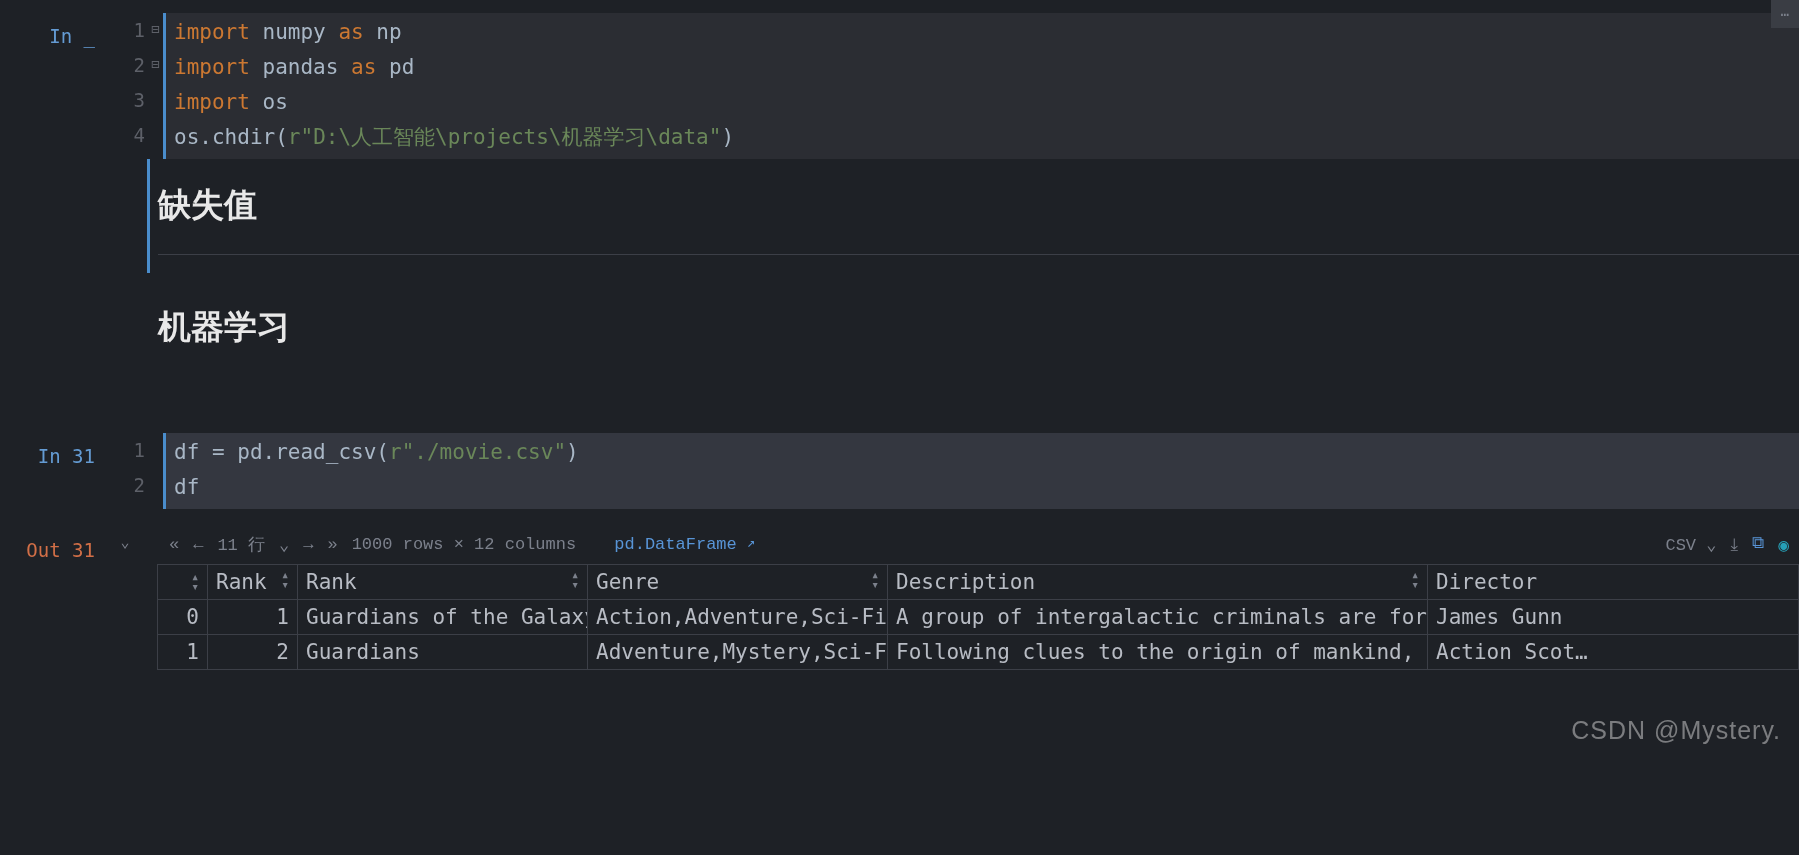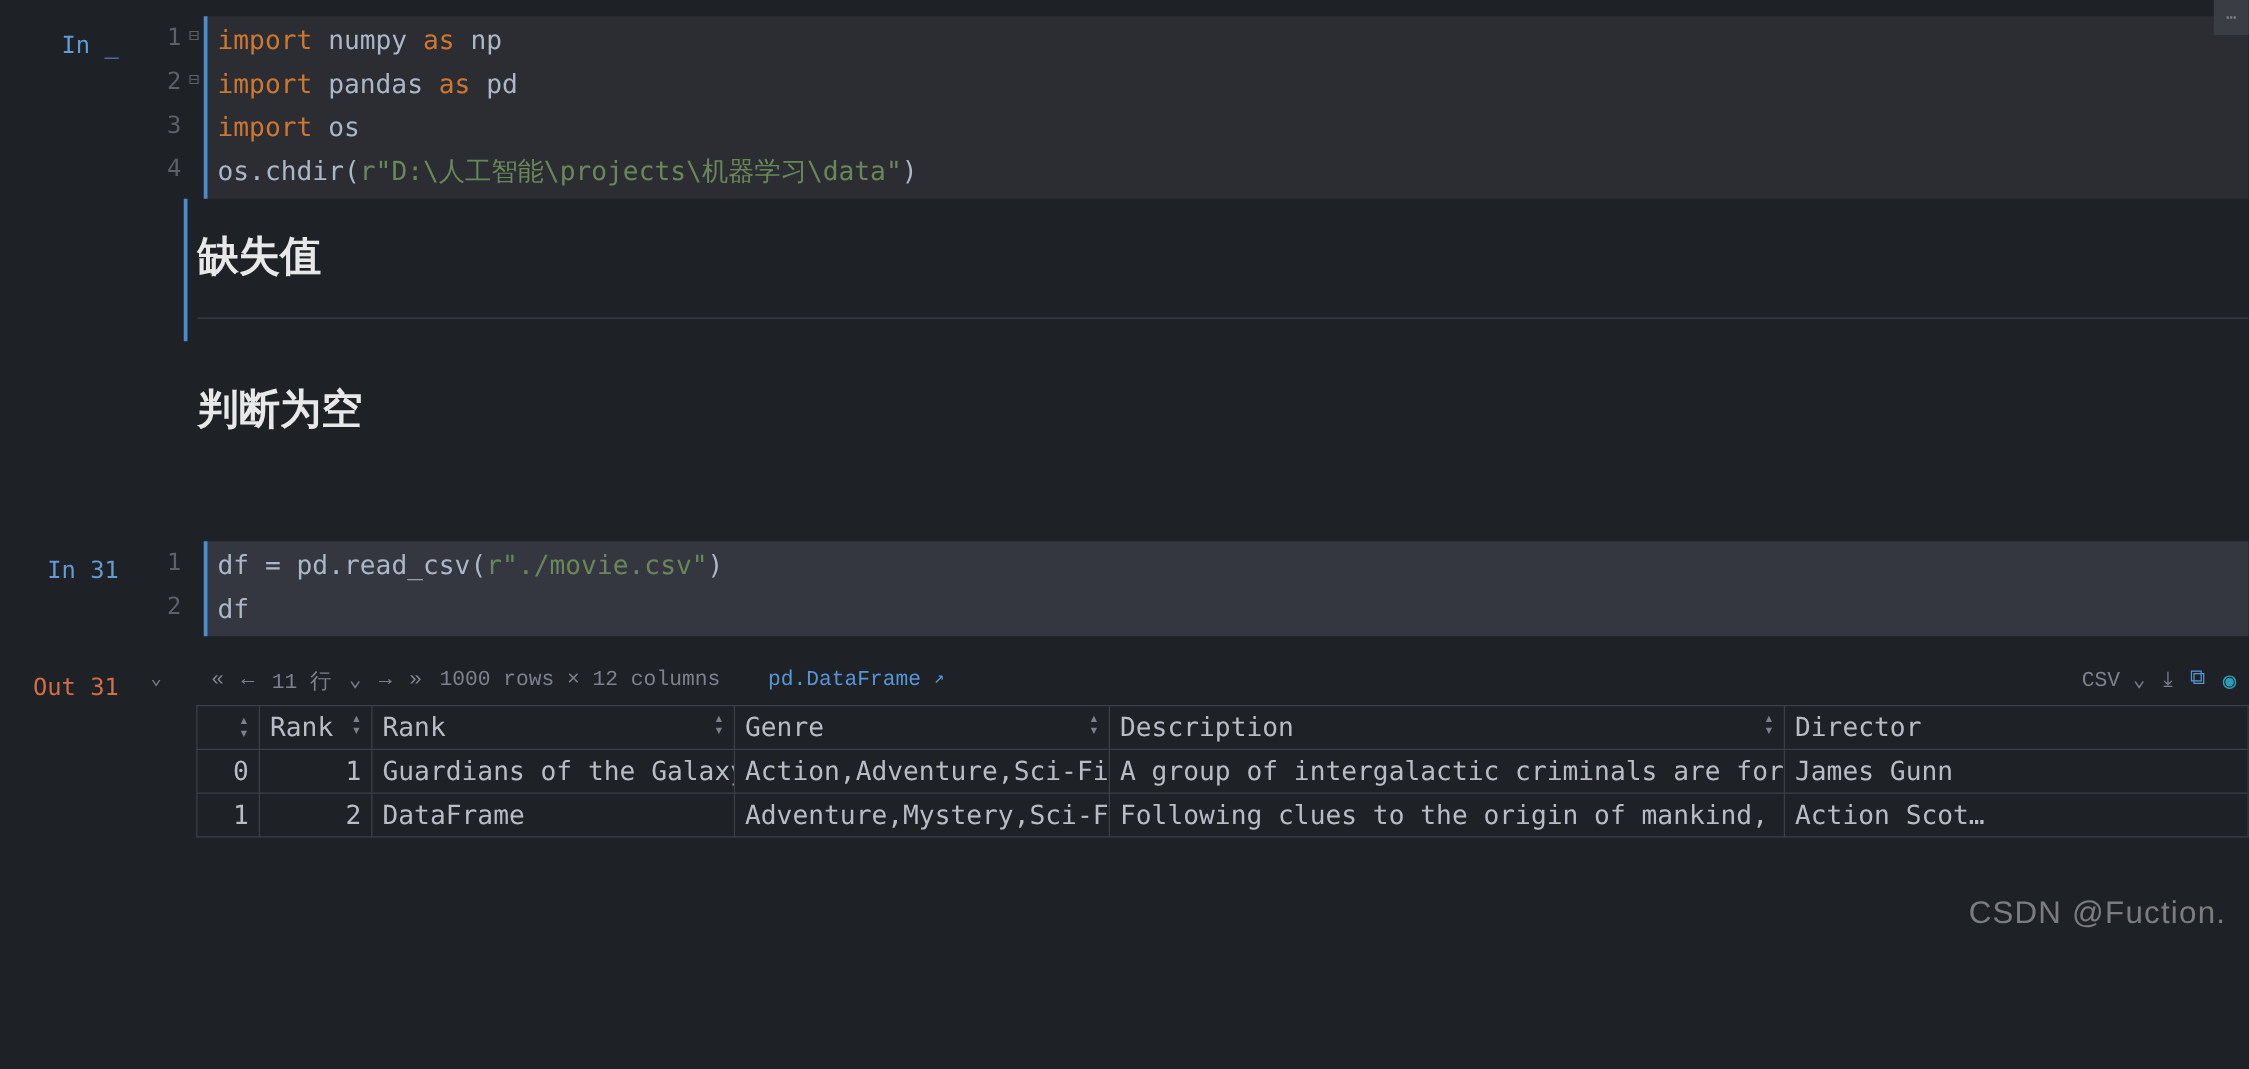--- a/index.html
+++ b/index.html
@@ -112,21 +112,21 @@
 
   <div class="md-cell">
     <div class="md-body">
       <h1 class="md-h1">缺失值</h1>
       <hr class="md-hr">
     </div>
   </div>
 
   <div class="md-cell">
     <div class="md-body noborder" style="padding-top:32px;padding-bottom:70px;">
-      <h1 class="md-h1">判断为空</h1>
+      <h1 class="md-h1">机器学习</h1>
     </div>
   </div>
 
   <div class="cell">
     <div class="prompt in">
       <span>In</span> <span>31</span>
     </div>
     <div class="gutter">
       <div>1</div>
       <div>2</div>
@@ -194,26 +194,26 @@
             <td style="text-align:right">0</td>
             <td style="text-align:right">1</td>
             <td>Guardians of the Galaxy</td>
             <td>Action,Adventure,Sci-Fi</td>
             <td>A group of intergalactic criminals are forc…</td>
             <td>James Gunn</td>
           </tr>
           <tr>
             <td style="text-align:right">1</td>
             <td style="text-align:right">2</td>
-            <td>DataFrame</td>
+            <td>Guardians</td>
             <td>Adventure,Mystery,Sci-Fi</td>
             <td>Following clues to the origin of mankind, a…</td>
             <td>Action Scot…</td>
           </tr>
         </tbody>
       </table>
     </div>
   </div>
 
 </div>
 
 <div class="right-edge-btn">⋯</div>
-<div class="watermark">CSDN @Fuction.</div>
+<div class="watermark">CSDN @Mystery.</div>
 
 </body></html>

